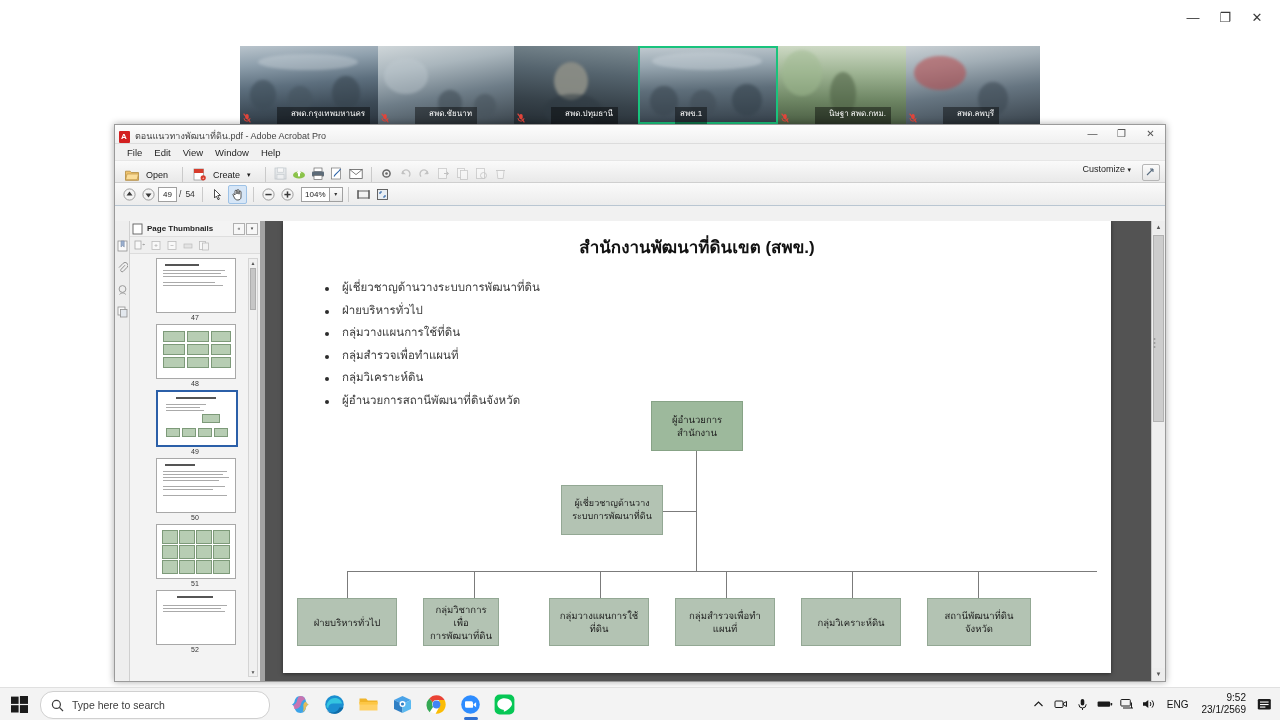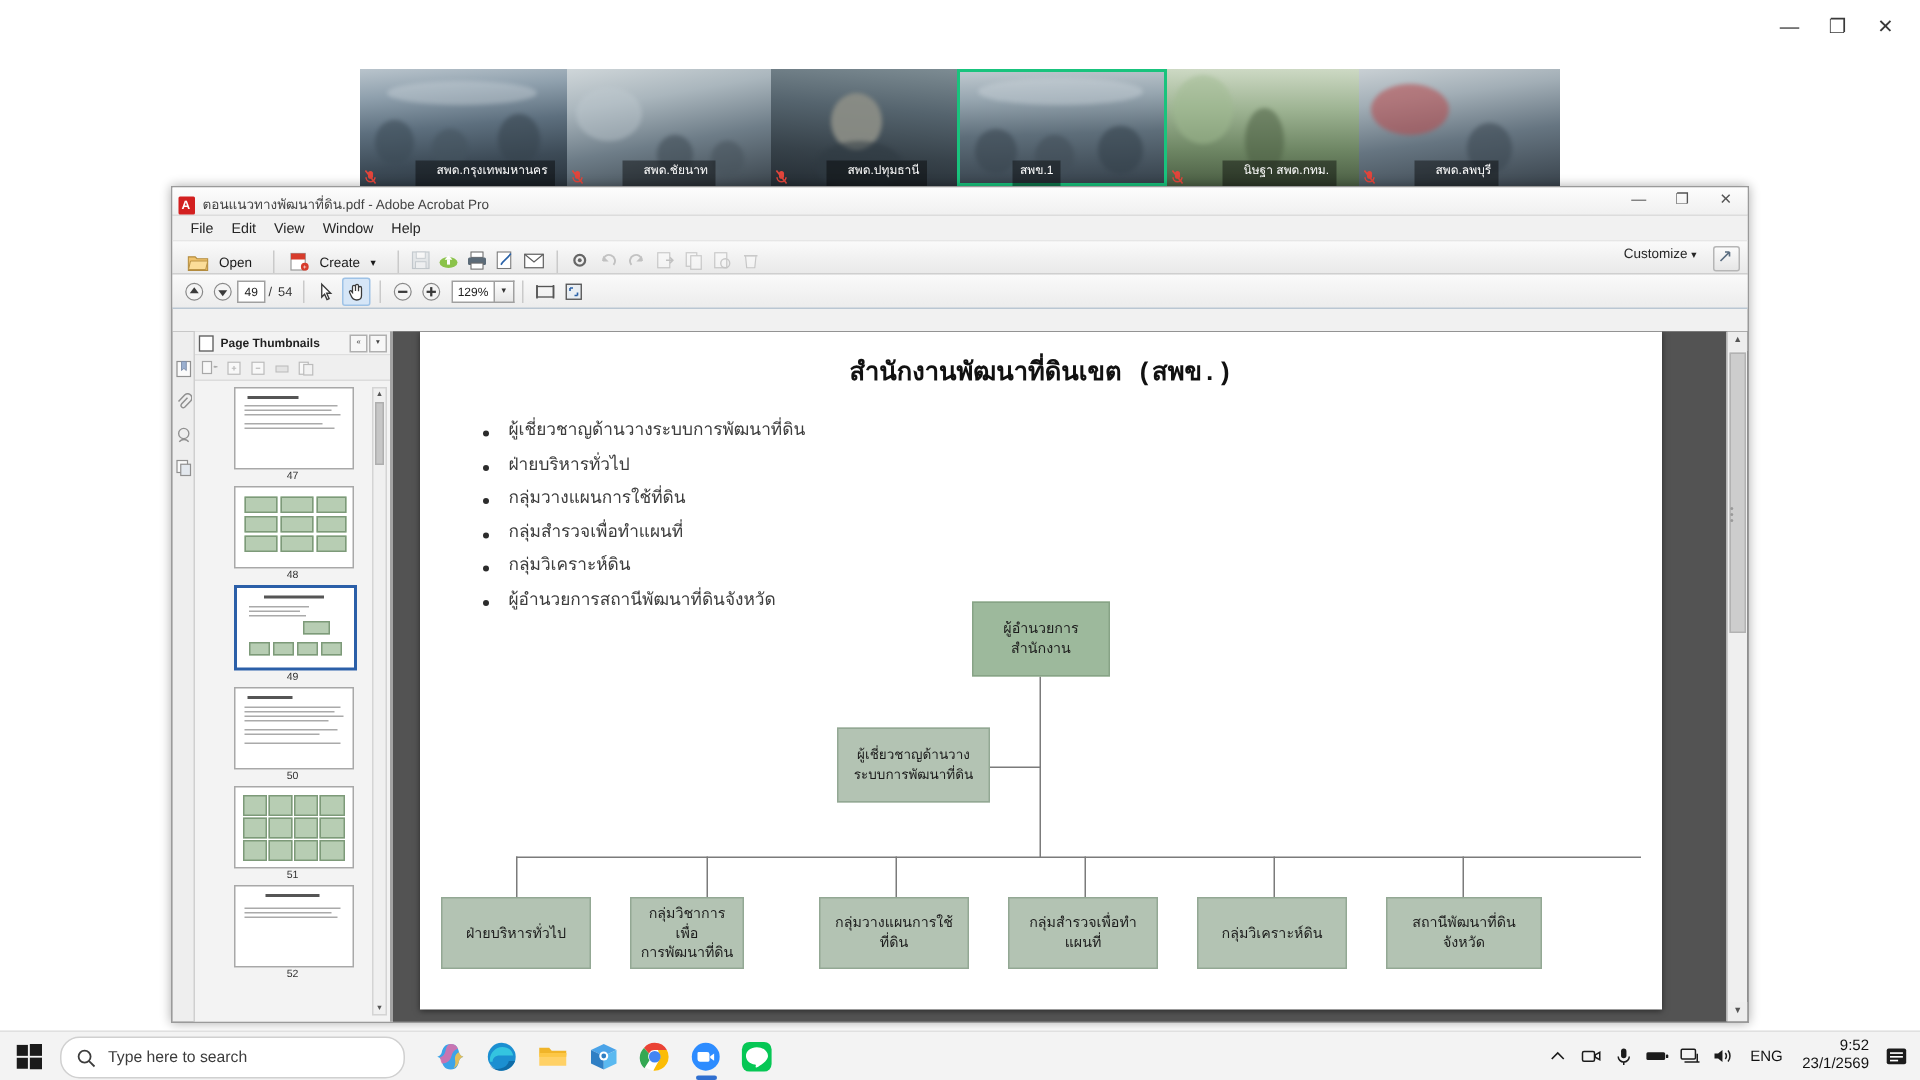--- a/index.html
+++ b/index.html
@@ -68,21 +68,21 @@
   #ac-notif{height:19px;background:linear-gradient(#d6e8f7,#bcd9f0);border-bottom:1px solid #9bbfdc;
     display:flex;align-items:center;padding:0 5px;position:relative;}
   #ac-notif .ntxt{font-size:8.5px;color:#11304e;margin-left:5px;}
   #enable-editing{position:absolute;right:7px;top:2px;height:14px;padding:0 7px;font-size:8.5px;
     line-height:14px;color:#111;background:linear-gradient(#fbfbfb,#e3e3e3);border:1px solid #9a9a9a;
     border-radius:2px;cursor:default;}
   #ac-body{position:absolute;left:0;top:96px;width:1050px;height:460px;background:#535353;display:flex;}
   
   #thumb-rail{width:14px;background:#eeeeee;border-right:1px solid #cfcfcf;padding-top:14px;}
   .rail-ico{width:14px;height:22px;display:flex;align-items:center;justify-content:center;opacity:.72;}
-  #thumb-pane{width:130px;background:#f3f3f3;border-right:2px solid #a3a3a3;display:flex;flex-direction:column;}
+  #thumb-pane{width:130px;background:#f3f3f3;border-right:5px solid #a3a3a3;display:flex;flex-direction:column;}
   #thumb-head{height:15px;display:flex;align-items:center;padding:0 2px;background:#f3f3f3;border-bottom:1px solid #dedede;}
   #thumb-head .ttl{font-size:8px;color:#1f1f1f;font-weight:bold;margin-left:4px;flex:1;}
   .hd-btn{width:10px;height:10px;border:1px solid #b0b0b0;background:#f7f7f7;font-size:5px;
     line-height:9px;text-align:center;color:#444;margin-left:1px;}
   #thumb-tools{height:16px;background:#efefef;border-bottom:1px solid #dcdcdc;display:flex;align-items:center;padding-left:3px;}
   .tt-btn{width:14px;height:13px;margin-right:2px;display:flex;align-items:center;justify-content:center;opacity:.6;}
   #thumb-list{flex:1;overflow:hidden;position:relative;background:#f3f3f3;padding-top:4px;}
   .thumb{width:78px;margin:0 auto 3px;}
   .thumb .page{width:78px;height:53px;background:#fff;border:1px solid #a8a8a8;position:relative;overflow:hidden;}
   .thumb.sel .page{border:2px solid #2b5fa8;}
@@ -91,21 +91,21 @@
   .mini-box{position:absolute;background:#b7cdb3;border:.5px solid #7d9a79;}
   .mini-title{position:absolute;height:2px;background:#555;}
   #thumb-sb{position:absolute;right:2px;top:4px;width:8px;bottom:4px;background:#f0f0f0;border:1px solid #d4d4d4;}
   #thumb-sb .up,#thumb-sb .dn{height:8px;text-align:center;font-size:5px;line-height:8px;color:#555;}
   #thumb-sb .thumbbar{position:absolute;left:1px;right:1px;top:9px;height:40px;background:#c6c6c6;border:1px solid #aeaeae;}
   
   #page-area{flex:1;background:#535353;position:relative;overflow:hidden;}
   #pdf-page{position:absolute;left:18px;top:0px;width:828px;height:452px;background:#fff;box-shadow:0 1px 4px rgba(0,0,0,.5);}
   #pdf-inner{position:relative;width:828px;height:452px;}
   #slide-title{position:absolute;top:12px;left:0;width:828px;text-align:center;
-    font-size:17px;font-weight:bold;color:#111;font-family:Liberation Mono, monospace;}
+    font-size:17px;font-weight:bold;color:#111;}
   #bullets{position:absolute;left:42px;top:60px;width:430px;}
   .bul{display:flex;align-items:flex-start;margin-bottom:9.5px;}
   .bul .dot{width:4px;height:4px;border-radius:50%;background:#2c2c2c;margin:6px 13px 0 0;flex:0 0 auto;}
   .bul .btxt{font-size:11.5px;color:#3c3c3c;line-height:13px;}
   .ob{position:absolute;background:#b3c3b3;border:1px solid #93a894;
       display:flex;align-items:center;justify-content:center;text-align:center;
       font-size:9.5px;color:#1c1c1c;line-height:13px;padding:2px 4px;box-sizing:border-box;}
   .ob.top{background:#9db99c;border-color:#87a386;}
   .conn{position:absolute;background:#7b7b7b;}
   
@@ -383,21 +383,21 @@
         </svg>
       </div>
     <div class="tb-btn">
         <svg width="13" height="13" viewBox="0 0 13 13">
           <circle cx="6.5" cy="6.5" r="5.6" fill="#f4f4f4" stroke="#888" stroke-width=".8"></circle>
           <rect x="3.4" y="5.8" width="6.2" height="1.5" fill="#3a3a3a"></rect>
           <rect x="5.75" y="3.4" width="1.5" height="6.2" fill="#3a3a3a"></rect>
         </svg>
       </div>
     <div style="display:flex;align-items:center;margin-left:4px;">
-      <div class="zoom-field">129%</div>
+      <div class="zoom-field">104%</div>
       <div class="zoom-caret">▾</div>
     </div>
     <div class="tb-sep"></div>
     <div class="tb-btn">
         <svg width="13" height="13" viewBox="0 0 13 13">
           <rect x="1" y="3" width="11" height="7" fill="none" stroke="#555" stroke-width=".9"></rect>
           <path d="M1 2v9M12 2v9" stroke="#555" stroke-width="1.1"></path>
         </svg>
       </div>
     <div class="tb-btn">

